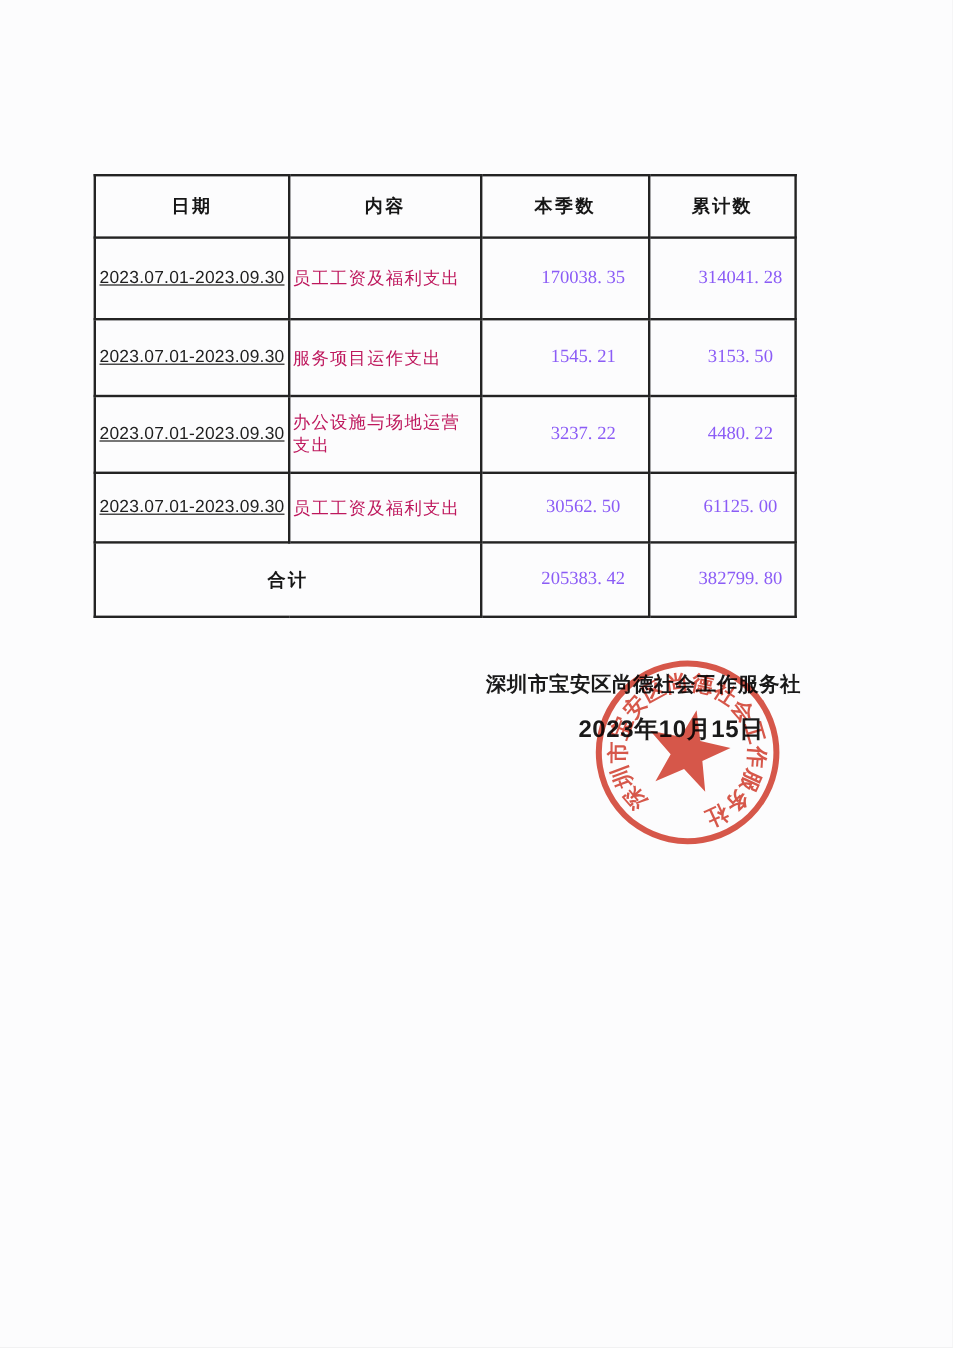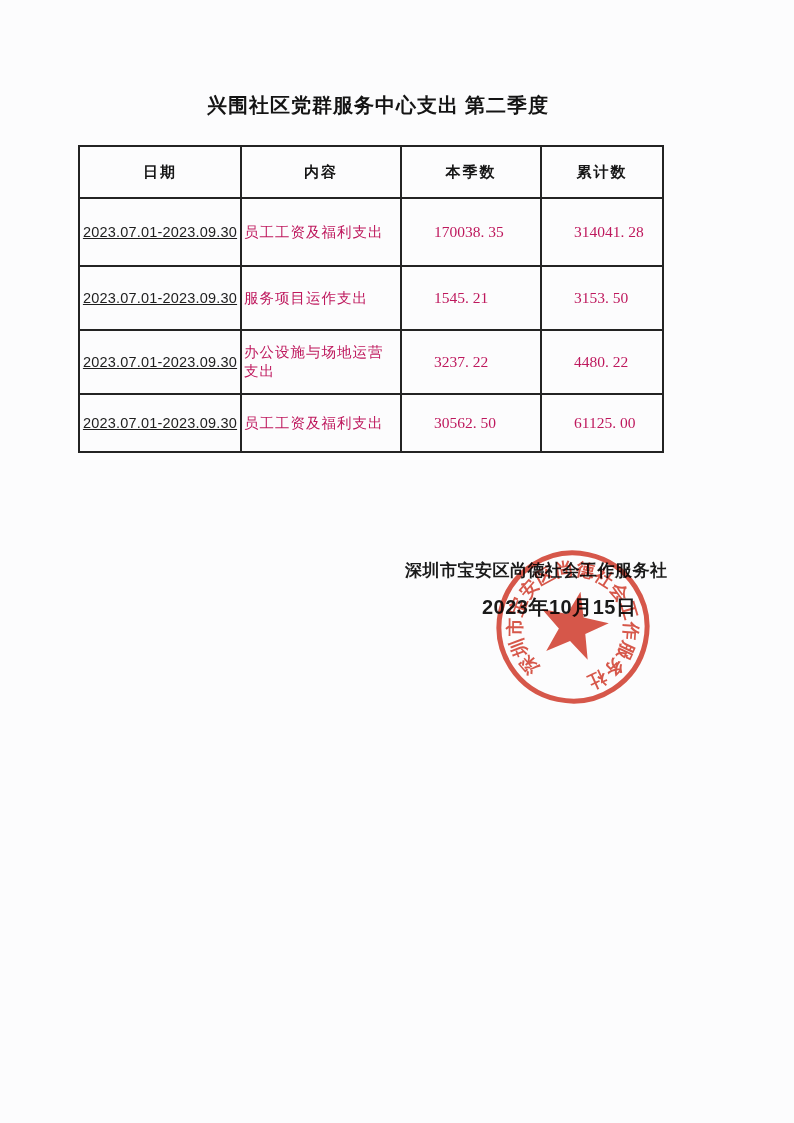--- a/index.html
+++ b/index.html
@@ -69,23 +69,23 @@
   td.cell-content {
     font-family: Liberation Mono, monospace;
     font-size: 14.5px;
     text-align: left;
     letter-spacing: 1px;
     color: #be185d;
   }
   td.cell-num {
     font-family: "Liberation Serif", "DejaVu Serif", serif;
     font-size: 15.5px;
-    text-align: left;
+    text-align: center;
     padding-right: 2px;
-    color: #be185d;
+    color: #8b5cf6;
     padding-left: 32px;
   }
   td.total-label {
     font-family: "Liberation Serif", "DejaVu Serif", serif;
     font-size: 15px;
     font-weight: 600;
     text-align: center;
     letter-spacing: 2px;
     color: #161616;
   }
@@ -121,21 +121,20 @@
     font-family: "Liberation Serif", "DejaVu Serif", serif;
     font-weight: 700;
     letter-spacing: 0.5px;
   }
 </style>
 </head>
 <body>
 
 <div class="page">
 
-  <h1 class="title">兴围社区党群服务中心支出 第二季度</h1>
 
   <table class="expense-table">
     <colgroup>
       <col style="width:162px">
       <col style="width:160px">
       <col style="width:140px">
       <col style="width:122px">
     </colgroup>
     <thead>
       <tr>
@@ -163,20 +162,25 @@
         <td class="cell-content">办公设施与场地运营支出</td>
         <td class="cell-num">3237. 22</td>
         <td class="cell-num">4480. 22</td>
       </tr>
       <tr>
         <td class="cell-date">2023.07.01-2023.09.30</td>
         <td class="cell-content">员工工资及福利支出</td>
         <td class="cell-num">30562. 50</td>
         <td class="cell-num">61125. 00</td>
       </tr>
+      <tr>
+        <td class="total-label" colspan="2">合计</td>
+        <td class="cell-num">205383. 42</td>
+        <td class="cell-num">382799. 80</td>
+      </tr>
     </tbody>
   </table>
 
   <div class="sig-org">深圳市宝安区尚德社会工作服务社</div>
   <div class="sig-date">2023年10月15日</div>
 
   <svg class="stamp" width="170" height="170" viewBox="-85 -85 170 170" xmlns="http://www.w3.org/2000/svg">
     <g transform="rotate(12)" opacity="0.85">
       <circle cx="0" cy="0" r="74" fill="none" stroke="#d33b2b" stroke-width="5"></circle>
       <polygon fill="#d33b2b" points="0,-36 8.4,-11.5 34.2,-11.1 13.5,4.4 21.2,29.1 0,14.2 -21.2,29.1 -13.5,4.4 -34.2,-11.1 -8.4,-11.5"></polygon>

